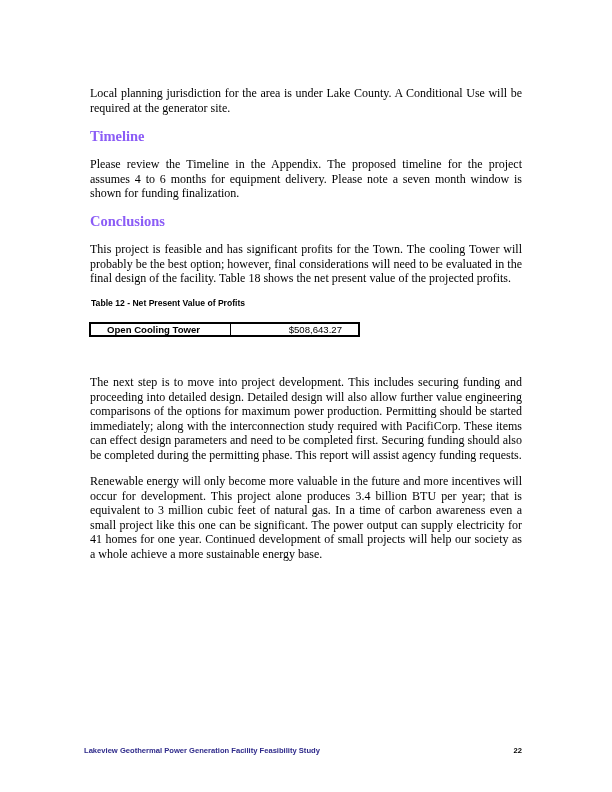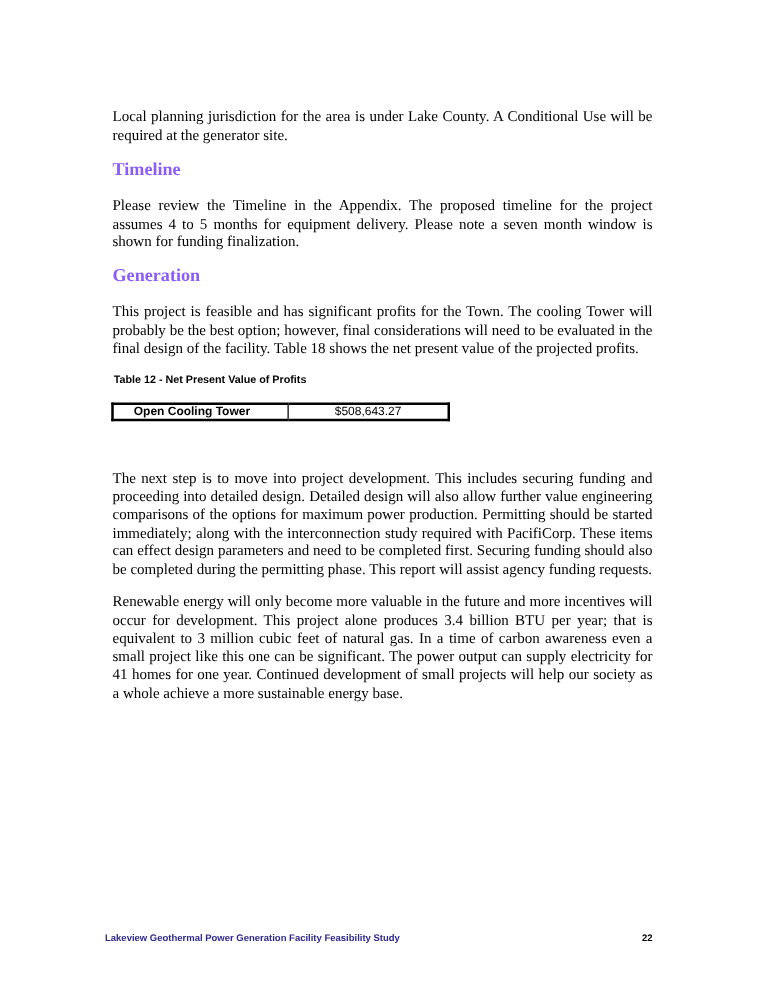--- a/index.html
+++ b/index.html
@@ -64,21 +64,21 @@
       height: 11px;
       line-height: 11px;
     }
     table.npv td.label {
       width: 107px;
       font-weight: bold;
       text-align: left;
     }
     table.npv td.value {
       width: 95px;
-      text-align: center;
+      text-align: right;
     }
     table.npv tr:first-child td { border-top-width: 2px; }
     table.npv tr:last-child td { border-bottom-width: 2px; }
     table.npv td:first-child { border-left-width: 2px; }
     table.npv td:last-child { border-right-width: 2px; }
     .footer-title {
       position: absolute;
       left: 84px;
       top: 746px;
       font-family: "Liberation Sans", sans-serif;
@@ -100,23 +100,23 @@
   </style>
 </head>
 <body>
 
 <div class="page">
 
   <p class="para" style="top:86px;">Local planning jurisdiction for the area is under Lake County.   A Conditional Use will be required at the generator site.</p>
 
   <h2 class="heading" style="top:128px;">Timeline</h2>
 
-  <p class="para" style="top:157px;">Please review the Timeline in the Appendix.  The proposed timeline for the project assumes 4 to 5 months for equipment delivery.  Please note a seven month window is shown for funding finalization.</p>
+  <p class="para" style="top:157px;">Please review the Timeline in the Appendix.  The proposed timeline for the project assumes 4 to 6 months for equipment delivery.  Please note a seven month window is shown for funding finalization.</p>
 
-  <h2 class="heading" style="top:213px;">Generation</h2>
+  <h2 class="heading" style="top:213px;">Conclusions</h2>
 
   <p class="para" style="top:242px;">This project is feasible and has significant profits for the Town. The cooling Tower will probably be the best option; however, final considerations will need to be evaluated in the final design of the facility.  Table 18 shows the net present value of the projected profits.</p>
 
   <p class="caption">Table 12 - Net Present Value of Profits</p>
 
   <table class="npv">
     <tbody>
       <tr>
         <td class="label">Open Cooling Tower</td>
         <td class="value">$508,643.27</td>

